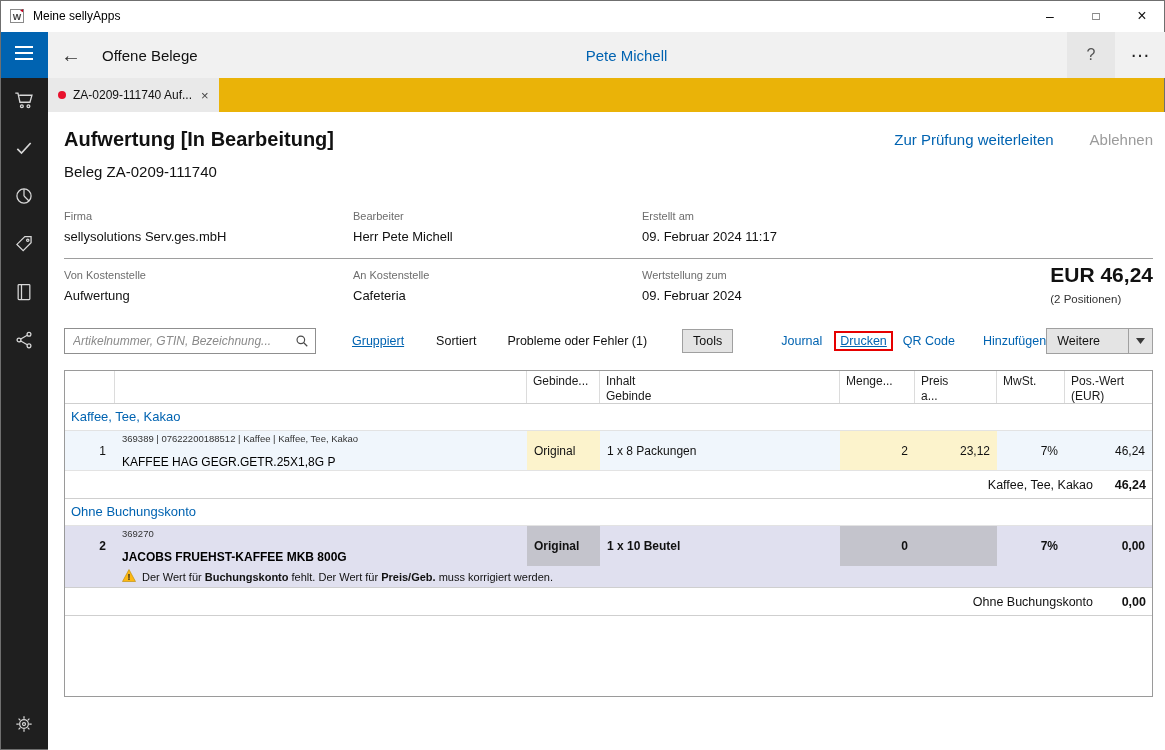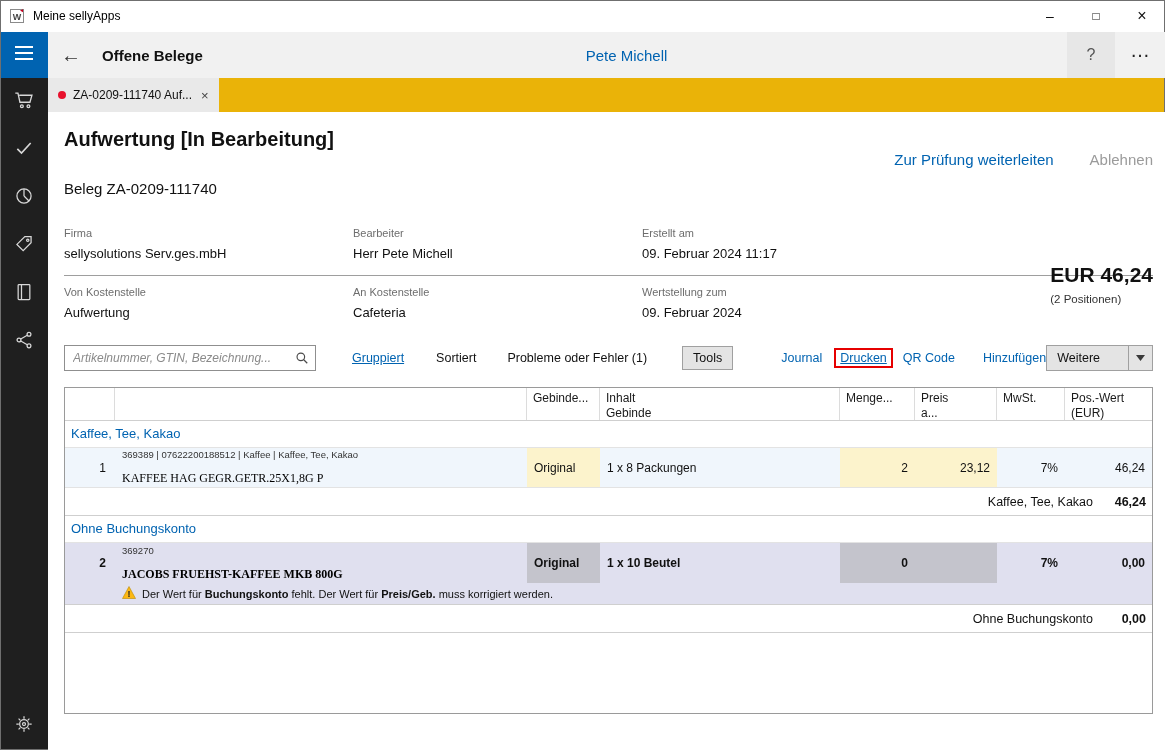--- a/index.html
+++ b/index.html
@@ -20,36 +20,36 @@
   .body-row { display:flex; height:718px; }
   .sidebar { width:48px; background:#1f1f1f; display:flex; flex-direction:column; align-items:center; flex-shrink:0; }
   .side-btn { width:48px; height:48px; display:flex; align-items:center; justify-content:center; }
   .side-btn.menu { height:46px; background:#0063b1; }
   .side-btn.gear { margin-top:auto; margin-bottom:2px; height:44px; }
   .main { flex:1; display:flex; flex-direction:column; background:#fff; min-width:0; }
 
   
   .app-header { height:46px; background:#f1f1f1; display:flex; align-items:center; position:relative; flex-shrink:0; }
   .back-btn { width:46px; height:46px; display:flex; align-items:center; justify-content:center; font-size:20px; color:#333; }
-  .header-title { font-weight:bold; font-size:15px; margin-left:8px; }
+  .header-title { font-weight:normal; font-size:15px; margin-left:8px; }
   .header-user { position:absolute; left:50%; transform:translateX(-50%); margin-left:20px; color:#0063b1; font-size:15px; }
   .help-btn { margin-left:auto; width:48px; height:46px; background:#e7e7e7; display:flex; align-items:center; justify-content:center; font-size:16px; color:#555; }
   .more-btn { width:50px; height:46px; display:flex; align-items:center; justify-content:center; font-size:20px; color:#222; }
   .more-btn span { transform:translateY(-5px); }
 
   
   .tabbar { height:34px; background:#eab308; display:flex; padding-left:0; flex-shrink:0; }
   .tab { display:flex; align-items:center; background:#e9e9e9; padding:0 10px; font-size:12px; max-width:172px; }
   .tab-dot { width:8px; height:8px; border-radius:50%; background:#e8112d; margin-right:7px; flex-shrink:0; }
   .tab-label { white-space:nowrap; overflow:hidden; }
   .tab-close { margin-left:9px; color:#444; font-size:13px; }
 
   
   .content { flex:1; padding:0 12px 0 16px; position:relative; overflow:hidden; background:#fff; }
-  .doc-head { display:flex; align-items:flex-start; margin-top:16px;flex-direction:column; }
+  .doc-head { display:flex; align-items:center; margin-top:16px; }
   .doc-title { font-size:20px; font-weight:bold; }
   .doc-actions { margin-left:auto; display:flex; align-items:center; gap:36px; font-size:15px; }
   .link { color:#0063b1; cursor:pointer; }
   .link.ul { text-decoration:underline; }
   .reject { color:#9b9b9b; }
   .beleg { font-size:15px; margin-top:12px; }
 
   .fields { margin-top:20px; }
   .frow { display:grid; grid-template-columns:289px 289px 1fr; padding:10px 0 14px; }
   .frow.first { border-bottom:1px solid #9e9e9e; }
@@ -76,21 +76,21 @@
   .tgrid { display:grid; grid-template-columns:50px 412px 73px 240px 75px 82px 68px 1fr; }
   .thead { height:33px; border-bottom:1px solid #cfcfcf; }
   .th { font-size:12px; line-height:1.25; padding:3px 6px; border-right:1px solid #dcdcdc; color:#1a1a1a; overflow:hidden; }
   .th:last-child { border-right:0; }
   .group-h { padding:5px 6px 6px; color:#0063b1; font-size:13px; border-bottom:1px solid #e3e3e3; }
   .row { height:40px; border-bottom:1px solid #e3e3e3; }
   .cell { display:flex; align-items:center; font-size:12px; padding:0 7px; overflow:hidden; }
   .cell.num { justify-content:flex-end; padding-right:9px; }
   .cell.desc { flex-direction:column; align-items:flex-start; justify-content:center; gap:11px; }
   .meta { font-size:9.5px; color:#333; white-space:nowrap; }
-  .iname { font-size:12px; color:#000; white-space:nowrap;font-family:Liberation Serif, serif; }
+  .iname { font-size:12px; color:#000; white-space:nowrap; }
   .cell.r { justify-content:flex-end; }
   .yellow { background:#fcf3cc; }
   .grayc { background:#c4c4cc; }
   .row1 { background:#f0f6fc; }
   .row2 { background:#e0e0ef; font-weight:bold; border-bottom:0; }
   .row2 .meta { font-weight:normal; }
   .warnrow { background:#e0e0ef; height:22px; display:flex; align-items:center; padding-left:57px; gap:6px; font-size:11px; border-bottom:1px solid #cfcfcf; }
   .sumrow { height:28px; display:flex; align-items:center; justify-content:flex-end; font-size:12.5px; border-bottom:1px solid #cfcfcf; }
   .sumval { width:59px; text-align:right; font-weight:bold; padding-right:6px; }
   .filler { height:80px; }

